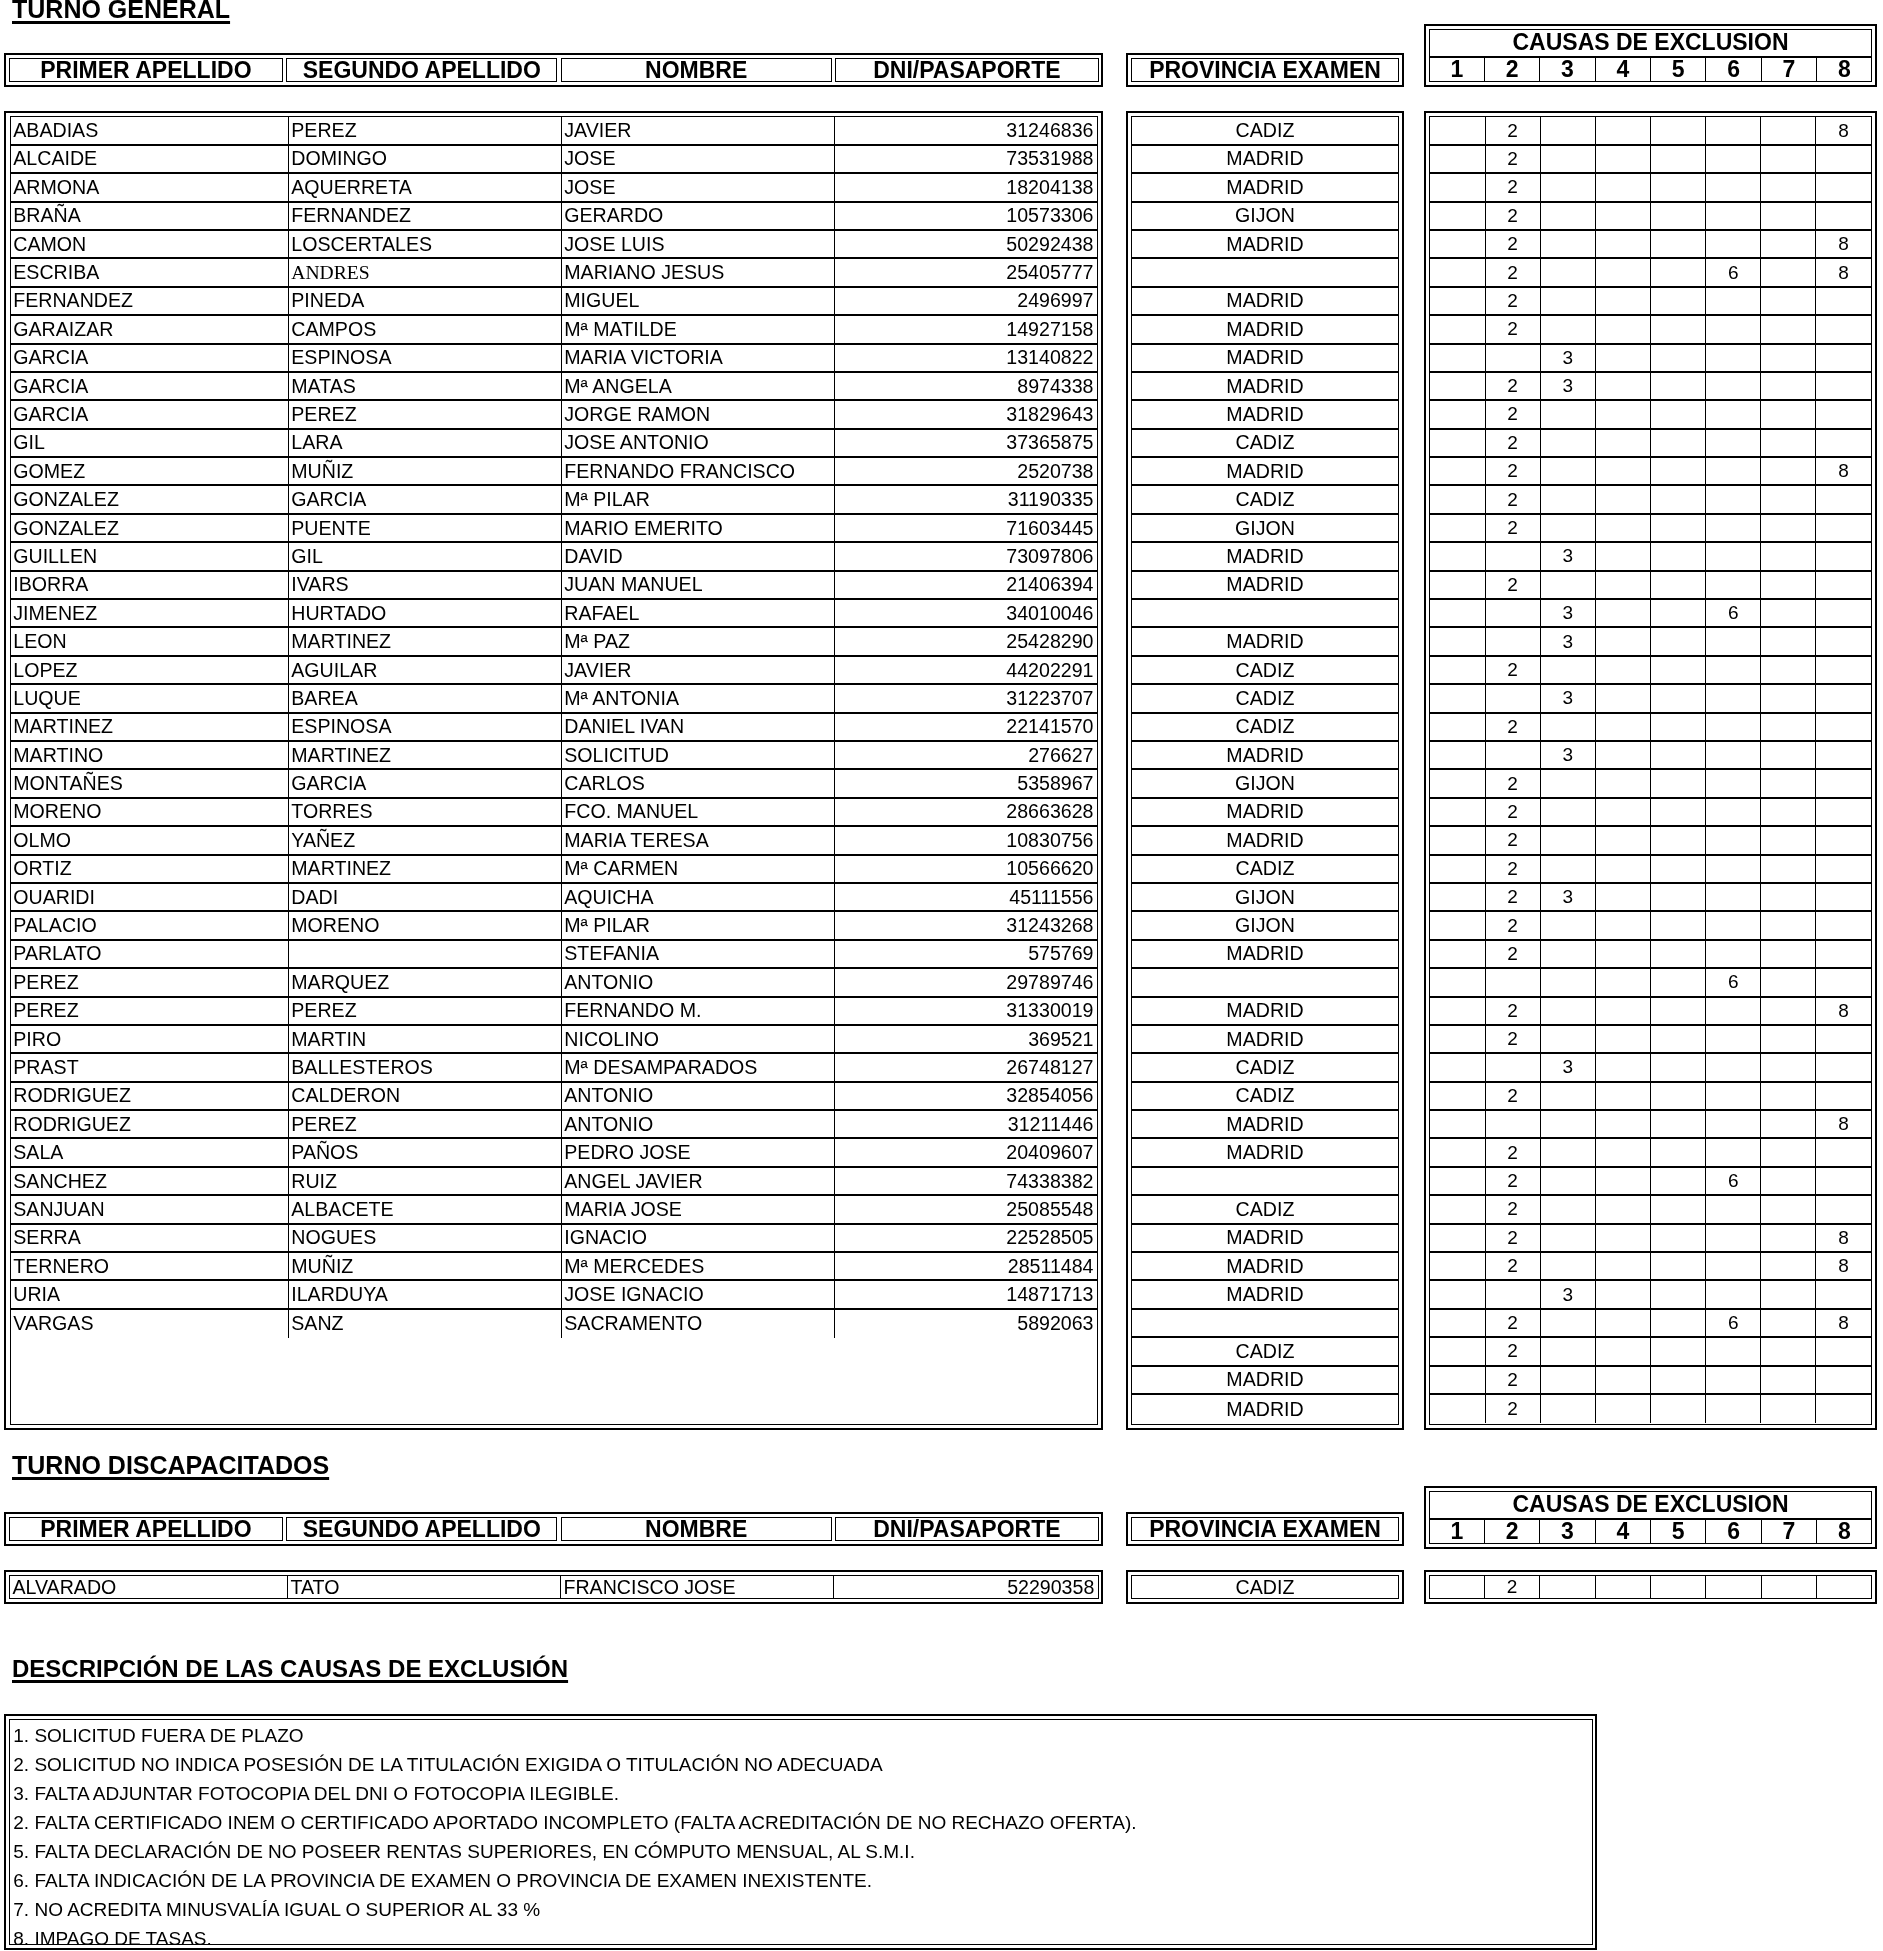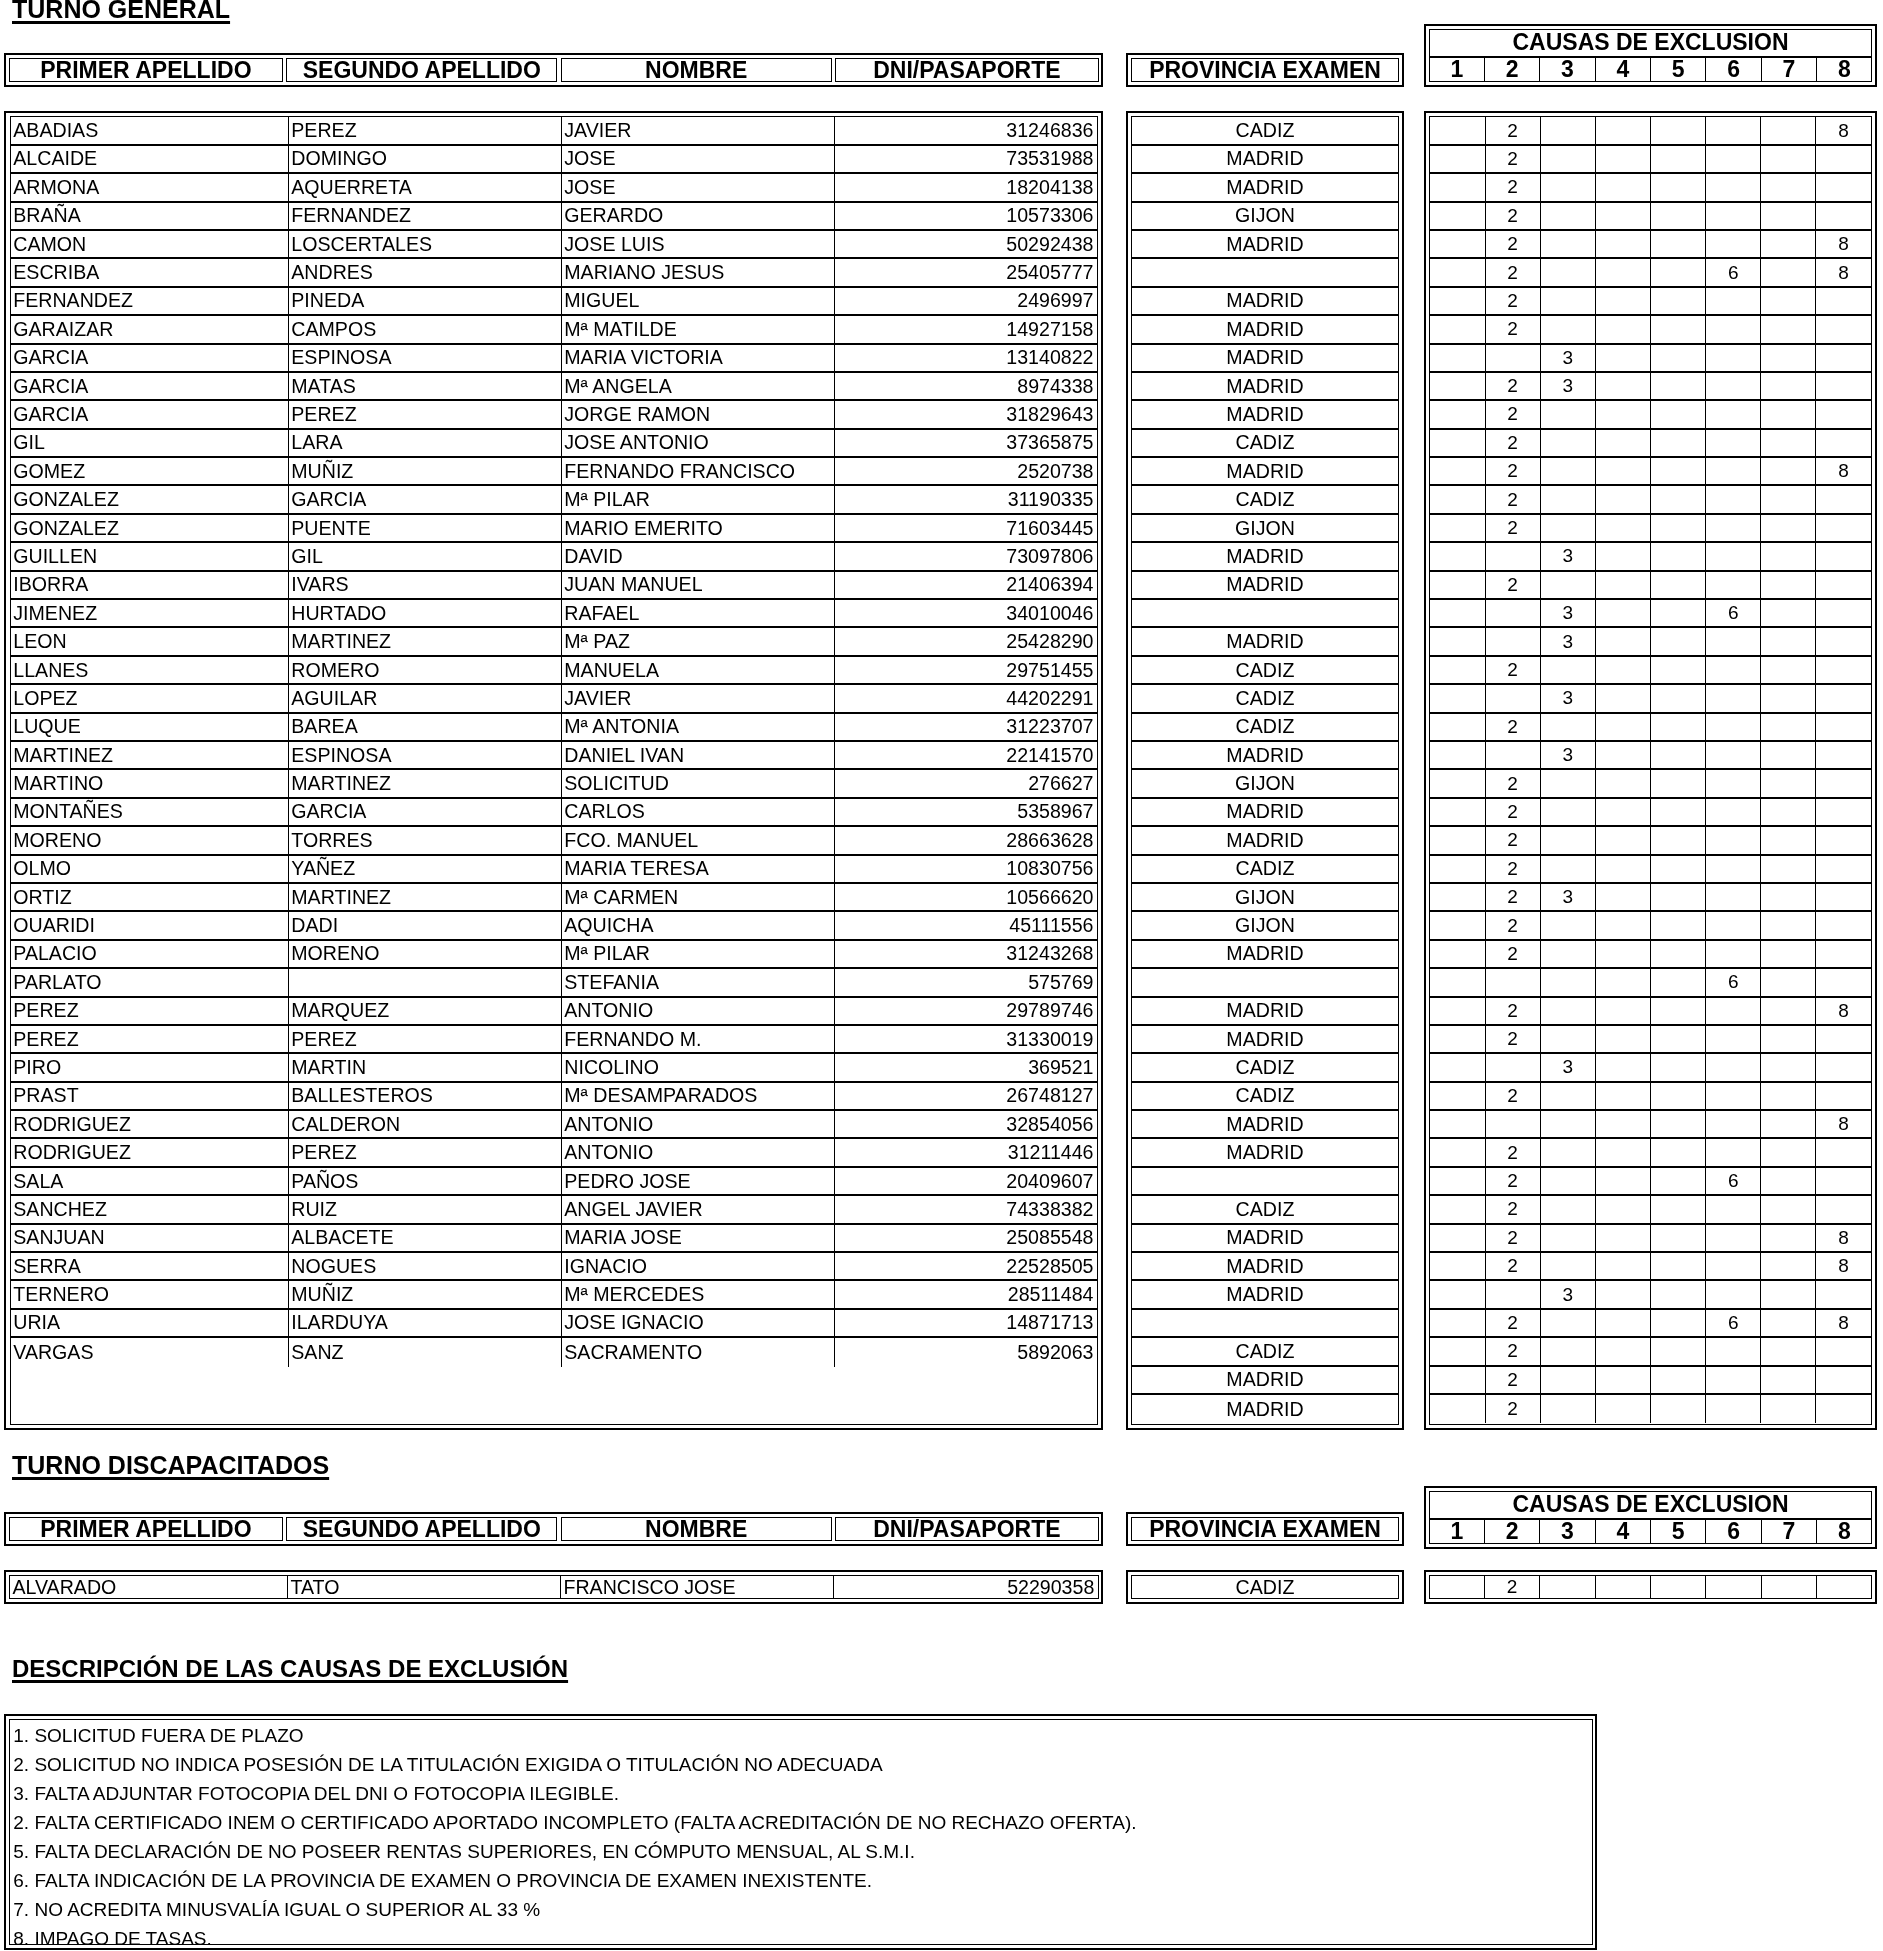--- a/index.html
+++ b/index.html
@@ -92,21 +92,21 @@
         <div class="dcell num" style="flex: 1 1 0%;">10573306</div>
       </div>
       <div class="drow" style="height: 2.17391%;">
         <div class="dcell " style="width: 278px;">CAMON</div>
         <div class="dcell " style="width: 273px;">LOSCERTALES</div>
         <div class="dcell " style="width: 273px;">JOSE LUIS</div>
         <div class="dcell num" style="flex: 1 1 0%;">50292438</div>
       </div>
       <div class="drow" style="height: 2.17391%;">
         <div class="dcell " style="width: 278px;">ESCRIBA</div>
-        <div class="dcell " style="width: 273px;">ANDRES</div>
+        <div class="dcell " style="width: 273px; font-family: Liberation Serif, serif;">ANDRES</div>
         <div class="dcell " style="width: 273px;">MARIANO JESUS</div>
         <div class="dcell num" style="flex: 1 1 0%;">25405777</div>
       </div>
       <div class="drow" style="height: 2.17391%;">
         <div class="dcell " style="width: 278px;">FERNANDEZ</div>
         <div class="dcell " style="width: 273px;">PINEDA</div>
         <div class="dcell " style="width: 273px;">MIGUEL</div>
         <div class="dcell num" style="flex: 1 1 0%;">2496997</div>
       </div>
       <div class="drow" style="height: 2.17391%;">
@@ -173,26 +173,20 @@
         <div class="dcell " style="width: 278px;">JIMENEZ</div>
         <div class="dcell " style="width: 273px;">HURTADO</div>
         <div class="dcell " style="width: 273px;">RAFAEL</div>
         <div class="dcell num" style="flex: 1 1 0%;">34010046</div>
       </div>
       <div class="drow" style="height: 2.17391%;">
         <div class="dcell " style="width: 278px;">LEON</div>
         <div class="dcell " style="width: 273px;">MARTINEZ</div>
         <div class="dcell " style="width: 273px;">Mª PAZ</div>
         <div class="dcell num" style="flex: 1 1 0%;">25428290</div>
-      </div>
-      <div class="drow" style="height: 2.17391%;">
-        <div class="dcell " style="width: 278px;">LLANES</div>
-        <div class="dcell " style="width: 273px;">ROMERO</div>
-        <div class="dcell " style="width: 273px;">MANUELA</div>
-        <div class="dcell num" style="flex: 1 1 0%;">29751455</div>
       </div>
       <div class="drow" style="height: 2.17391%;">
         <div class="dcell " style="width: 278px;">LOPEZ</div>
         <div class="dcell " style="width: 273px;">AGUILAR</div>
         <div class="dcell " style="width: 273px;">JAVIER</div>
         <div class="dcell num" style="flex: 1 1 0%;">44202291</div>
       </div>
       <div class="drow" style="height: 2.17391%;">
         <div class="dcell " style="width: 278px;">LUQUE</div>
         <div class="dcell " style="width: 273px;">BAREA</div>

